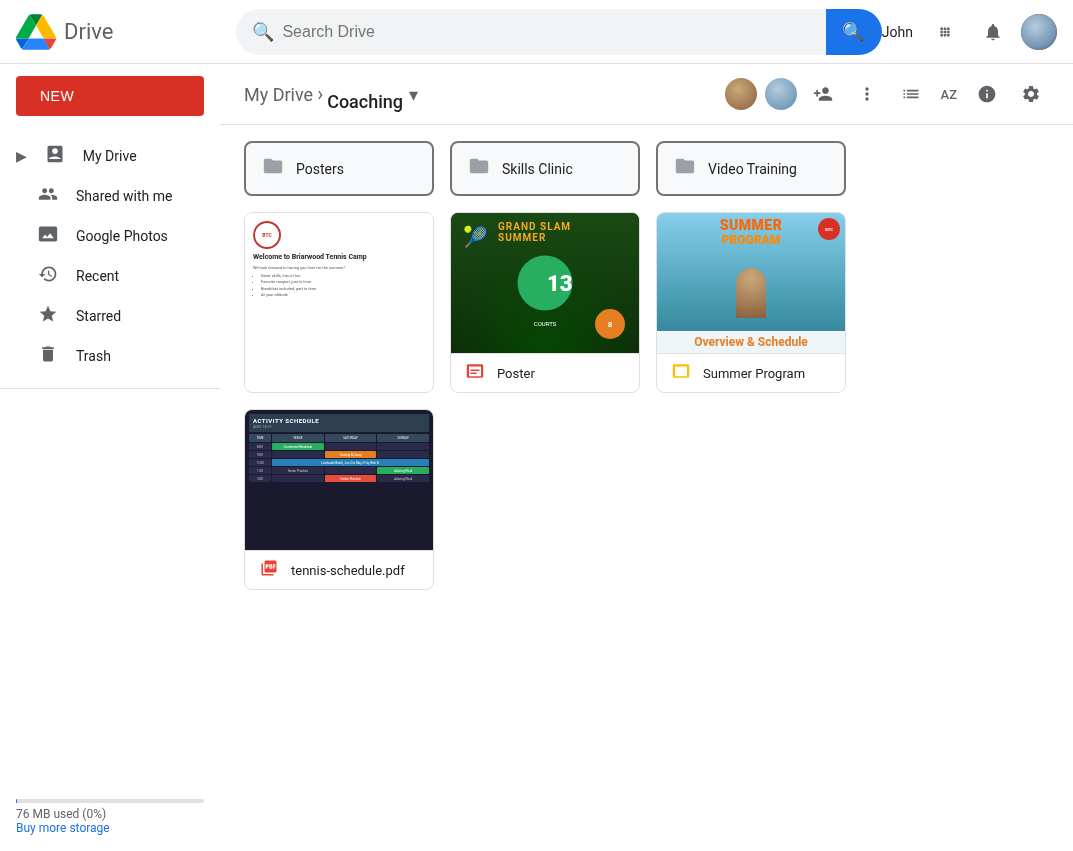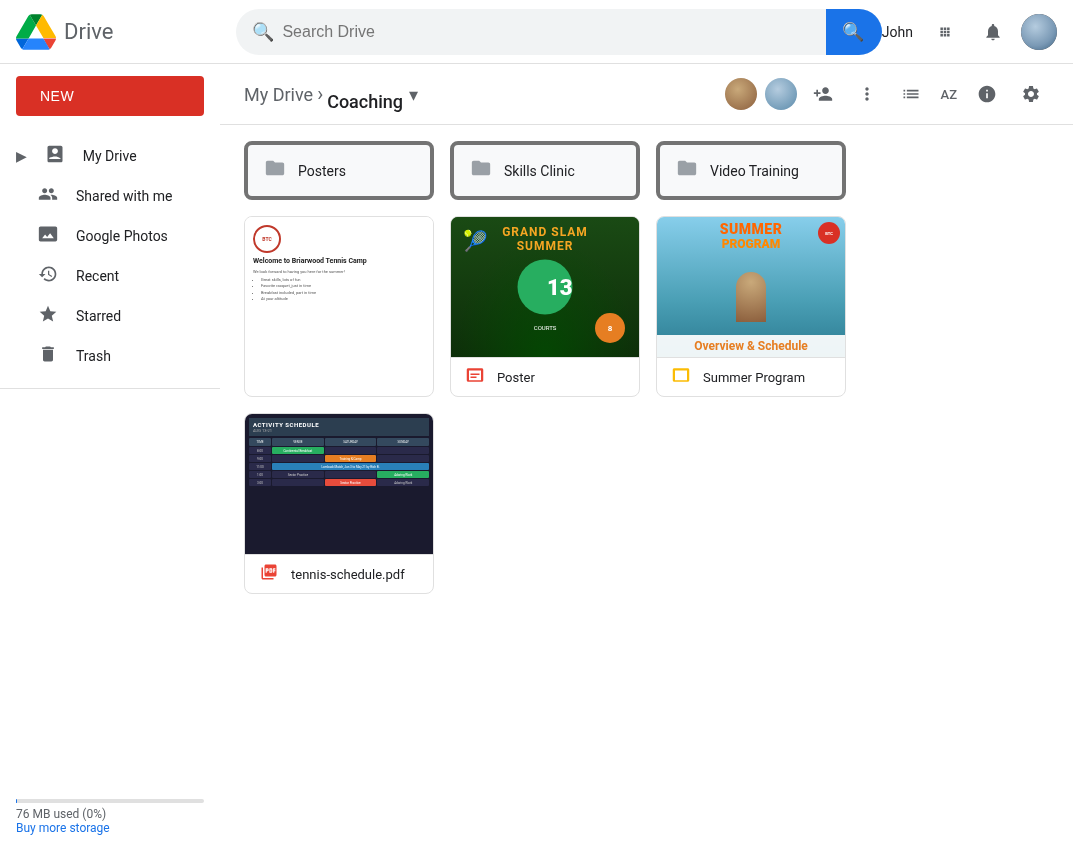--- a/index.html
+++ b/index.html
@@ -209,21 +209,21 @@
       display: flex;
       flex-wrap: wrap;
       gap: 16px;
     }
 
     
     .folder-card {
       display: flex;
       align-items: center;
       background: #f8f9fa;
-      border: 4px solid #737373;
+      border: 2px solid #737373;
       border-radius: 8px;
       padding: 12px 16px;
       width: 190px;
       gap: 12px;
       cursor: pointer;
     }
     .folder-icon { font-size: 22px; color: #9aa0a6; }
     .folder-name { font-size: 14px; color: #202124; }
 
     
@@ -508,21 +508,21 @@
                 </ul>
               </div>
             </div>
           </div>
 
           <div class="file-card">
             <div class="file-preview" style="position:relative; overflow:hidden;">
               <div class="preview-poster" style="width:100%; height:100%; position:relative;">
                 <div style="position:absolute;top:0;left:0;right:0;bottom:0;background:linear-gradient(180deg,#1a4a14 0%,#0d2e09 100%);"></div>
                 <div style="position:absolute;top:8px;left:50%;transform:translateX(-50%);z-index:10;">
-                  <div style="color:#f5a623;font-size:12px;font-weight:bold;text-align:center;letter-spacing:1px;">GRAND SLAM SUMMER</div>
+                  <div style="color:#f5a623;font-size:10px;font-weight:bold;letter-spacing:1px;">GRAND SLAM SUMMER</div>
                 </div>
 
                 <div style="position:absolute;top:12px;left:12px;z-index:10;font-size:20px;color:#c0a060;">🎾</div>
 
                 <div style="position:absolute;top:50%;left:50%;transform:translate(-50%,-50%);width:55px;height:55px;background:#27ae60;border-radius:50%;display:flex;align-items:center;justify-content:flex-end;z-index:10;">
                   <span style="color:#fff;font-size:22px;font-weight:900;">13</span>
                 </div>
                 <div style="position:absolute;top:55%;left:50%;transform:translateX(-50%);margin-top:30px;color:#fff;font-size:6px;text-align:center;z-index:10;white-space:nowrap;">COURTS</div>
 
                 <div style="position:absolute;bottom:14px;right:14px;width:30px;height:30px;background:#e67e22;border-radius:50%;display:flex;align-items:center;justify-content:center;z-index:10;font-size:8px;color:#fff;font-weight:bold;">8</div>

